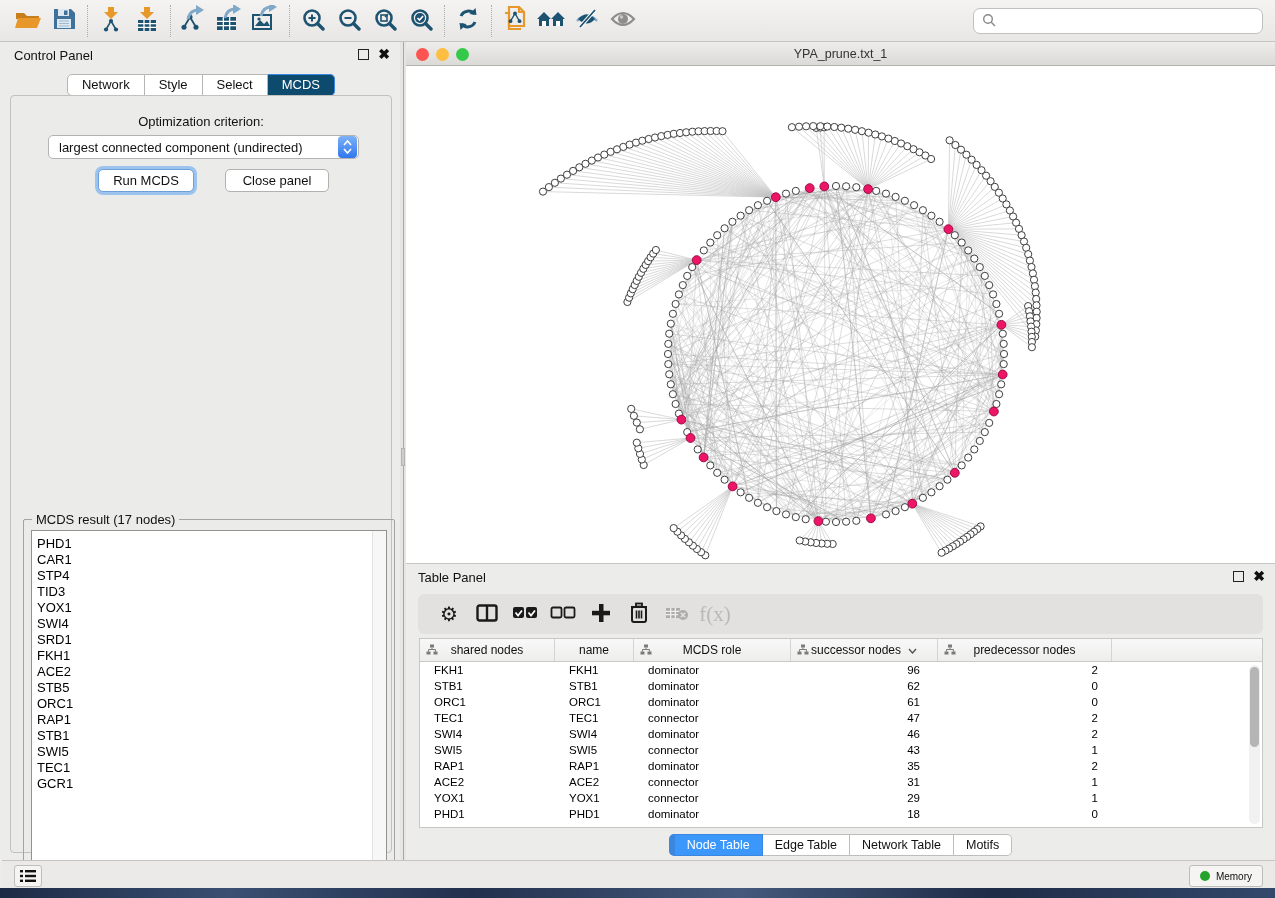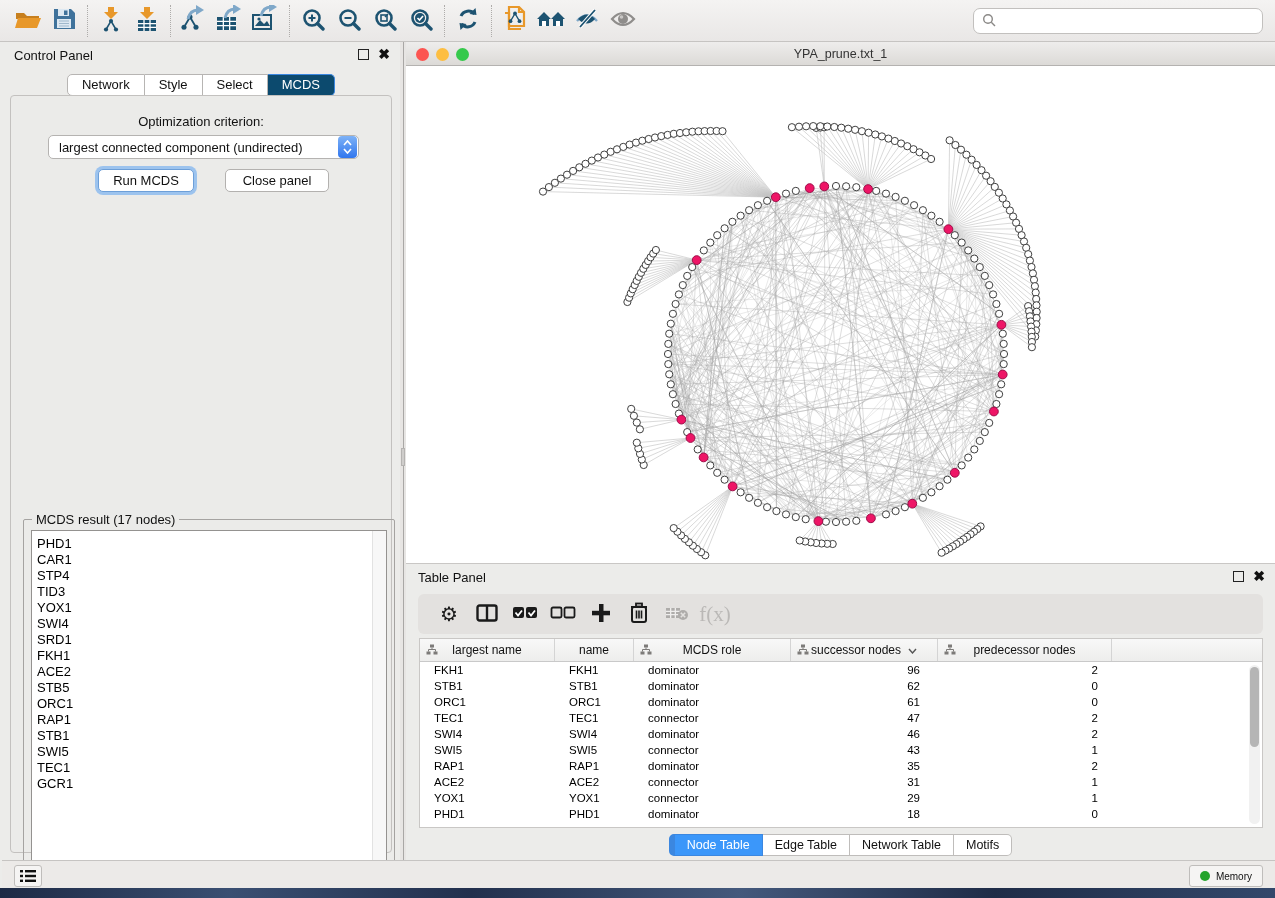--- a/index.html
+++ b/index.html
@@ -1236,21 +1236,21 @@
         </div>
       <div id="tp-table">
         <div id="tp-header">
             <div class="th">
               <span class="tree-ic"><svg width="12" height="11" viewBox="0 0 12 11">
                   <rect x="4" y="0.5" width="4" height="3" fill="#7d7b79"></rect>
                   <path d="M6 3.5 v2 M2.5 5.5 h7 M2.5 5.5 v2 M9.5 5.5 v2" stroke="#7d7b79" stroke-width="1"></path>
                   <rect x="0.5" y="7.5" width="4" height="3" fill="#7d7b79"></rect>
                   <rect x="7.5" y="7.5" width="4" height="3" fill="#7d7b79"></rect>
                 </svg></span>
-              <span>largest name</span>
+              <span>shared nodes</span>
             </div>
             <div class="th">
               <span>name</span>
             </div>
             <div class="th">
               <span class="tree-ic"><svg width="12" height="11" viewBox="0 0 12 11">
                   <rect x="4" y="0.5" width="4" height="3" fill="#7d7b79"></rect>
                   <path d="M6 3.5 v2 M2.5 5.5 h7 M2.5 5.5 v2 M9.5 5.5 v2" stroke="#7d7b79" stroke-width="1"></path>
                   <rect x="0.5" y="7.5" width="4" height="3" fill="#7d7b79"></rect>
                   <rect x="7.5" y="7.5" width="4" height="3" fill="#7d7b79"></rect>

